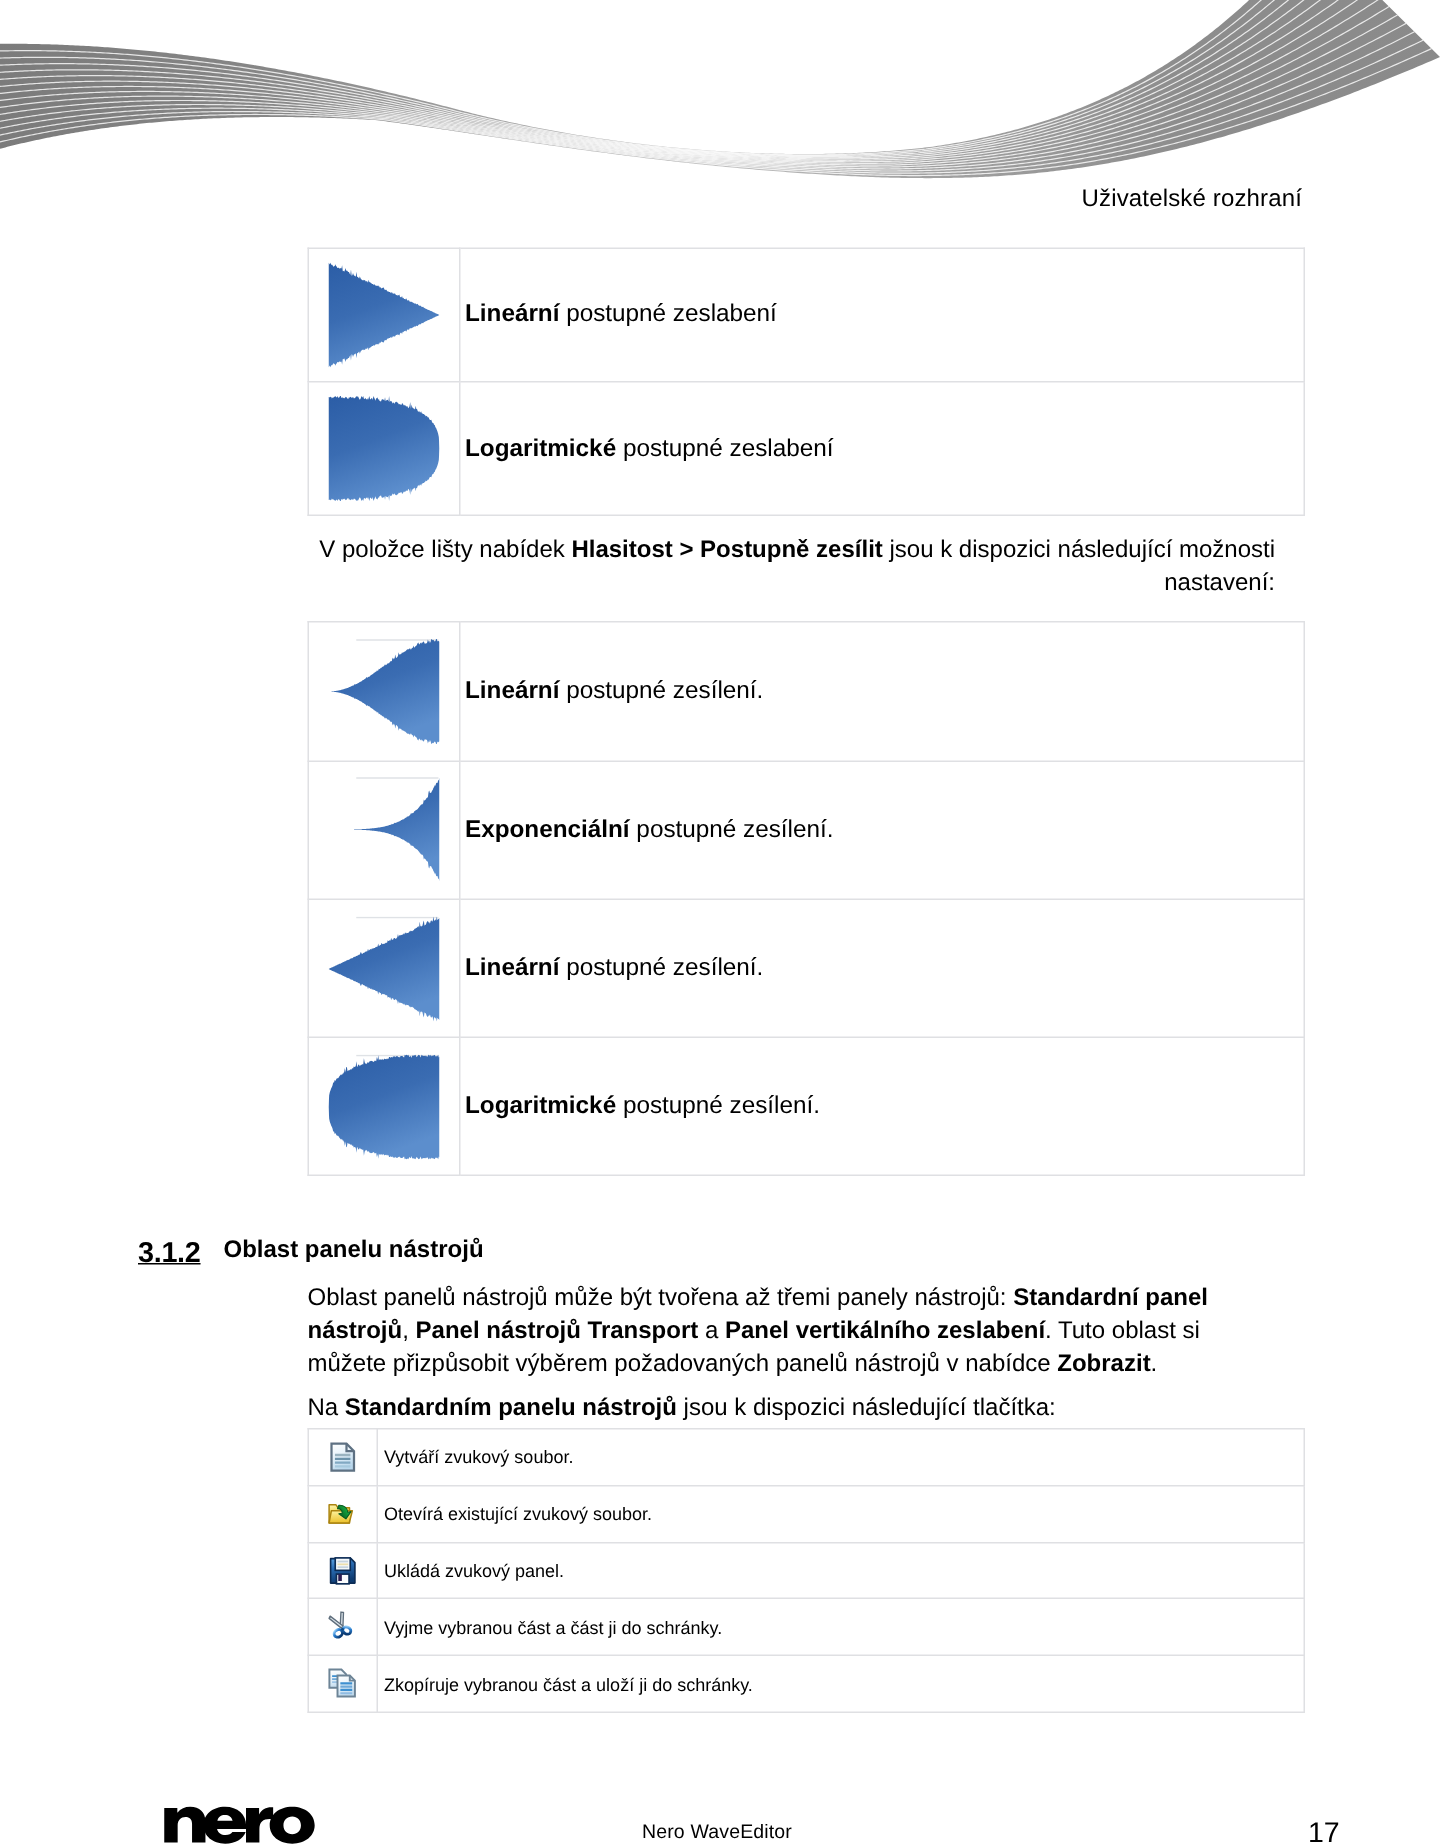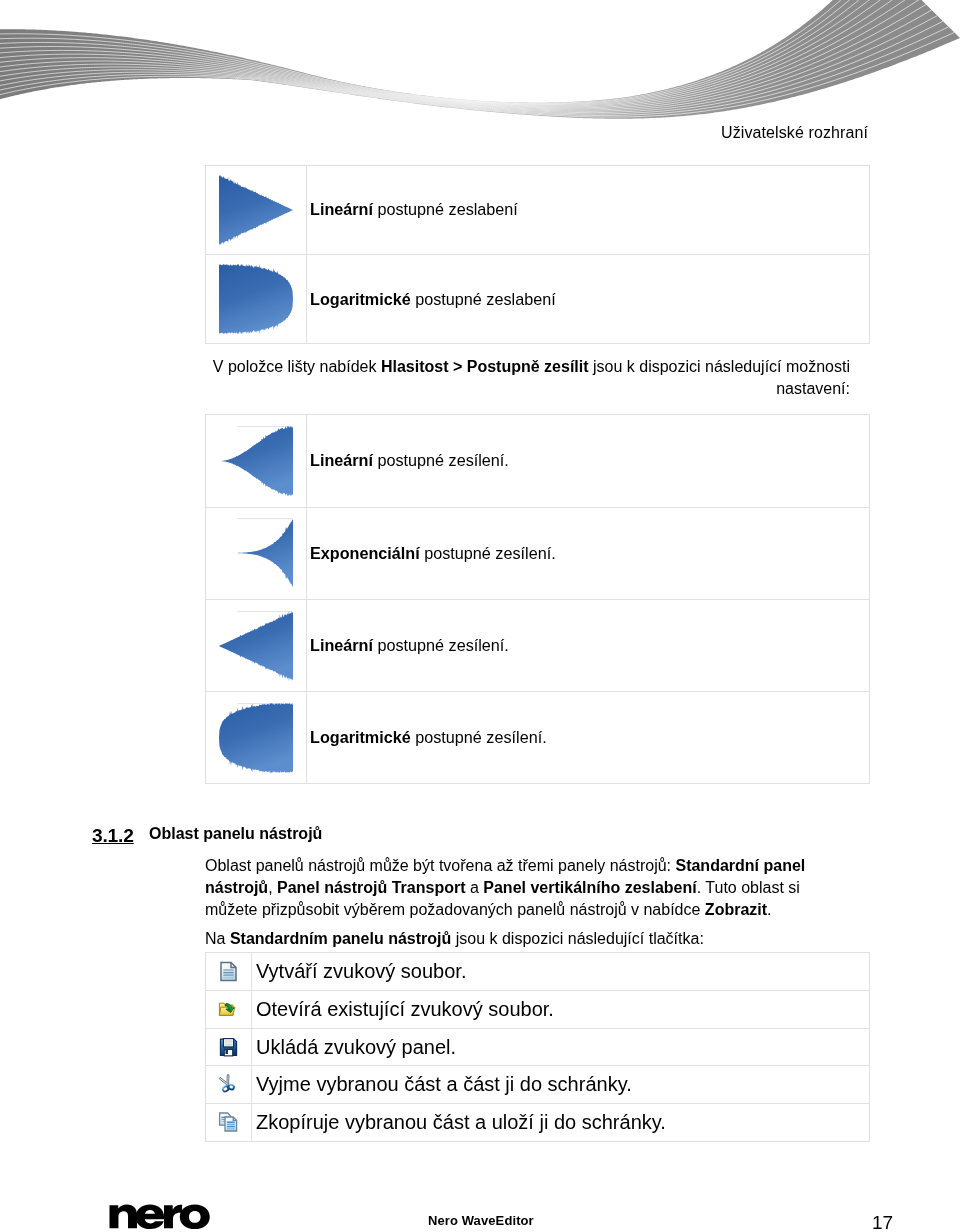--- a/index.html
+++ b/index.html
@@ -28,23 +28,23 @@
   .lbl b{font-weight:bold;}
 
   .para{position:absolute;font-size:16px;line-height:22px;color:#000;}
   .para b{font-weight:bold;}
 
   .sec-num{position:absolute;font-size:19.2px;font-weight:bold;letter-spacing:-0.2px;}
   .sec-title{position:absolute;font-size:16px;font-weight:bold;}
 
   .ticell{width:46px;height:36.87px;vertical-align:middle;}
   .ticell svg{margin:0 auto;}
-  .tbl td.titxt{font-size:20px;padding-left:4px;}
-
-  .footer-title{position:absolute;font-size:13px;font-weight:bold;letter-spacing:0.1px;}
+  .tbl td.titxt{font-size:12px;padding-left:4px;}
+
+  .footer-title{position:absolute;font-size:13px;font-weight:normal;letter-spacing:0.1px;}
   .footer-page{position:absolute;font-size:19px;font-weight:normal;}
   svg{display:block;}
 </style>
 </head>
 <body>
 
 <div class="page">
 
   <svg id="swoosh" viewBox="0 0 960 140" width="960" height="140">
     <defs>

